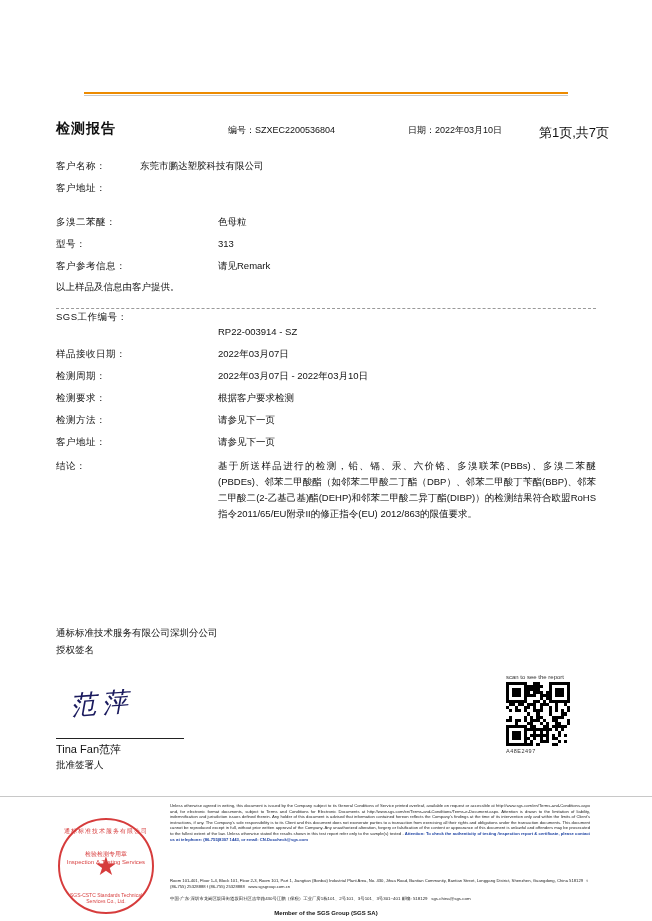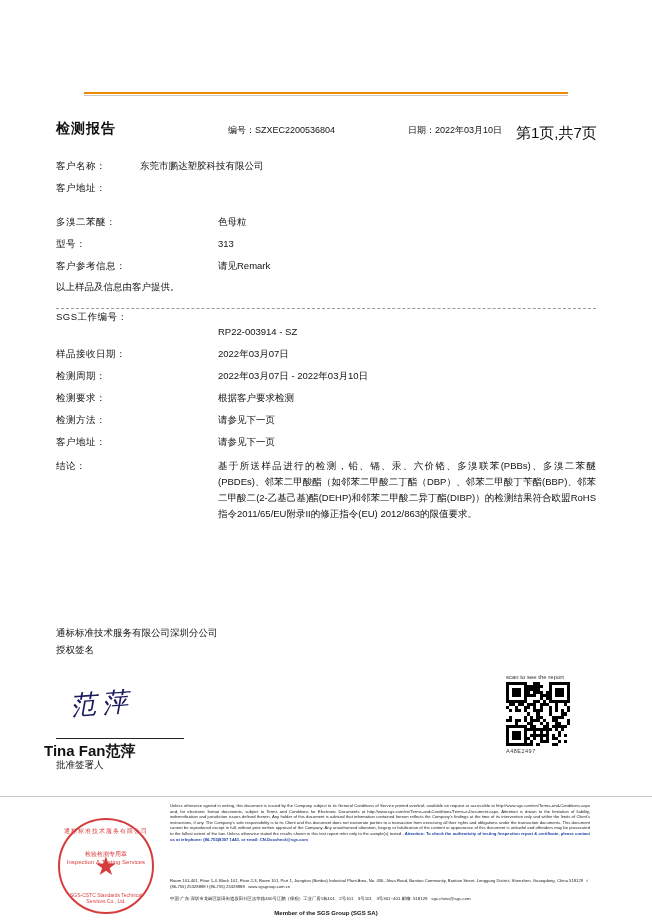--- a/index.html
+++ b/index.html
@@ -71,23 +71,23 @@
   }
   .rep-date {
     position: absolute;
     left: 408px;
     top: 124px;
     font-size: 9px;
     color: #111;
   }
   .rep-page {
     position: absolute;
-    left: 516px;
+    left: 539px;
     top: 124px;
-    font-size: 15px;
+    font-size: 13px;
     color: #111;
   }
   .field-label {
     position: absolute;
     left: 56px;
     font-size: 9.5px;
     color: #111;
     letter-spacing: 0.5px;
   }
   .field-value {
@@ -150,25 +150,24 @@
   .sig-rule {
     position: absolute;
     left: 56px;
     top: 738px;
     width: 128px;
     height: 1px;
     background: #222;
   }
   .sig-name {
     position: absolute;
-    left: 44px;
+    left: 56px;
     top: 742px;
-    font-size: 15px;
-    color: #111;
-    font-weight: bold;
+    font-size: 11px;
+    color: #111;
   }
   .sig-role {
     position: absolute;
     left: 56px;
     top: 759px;
     font-size: 9.5px;
     color: #111;
   }
   
   .qr-caption {

